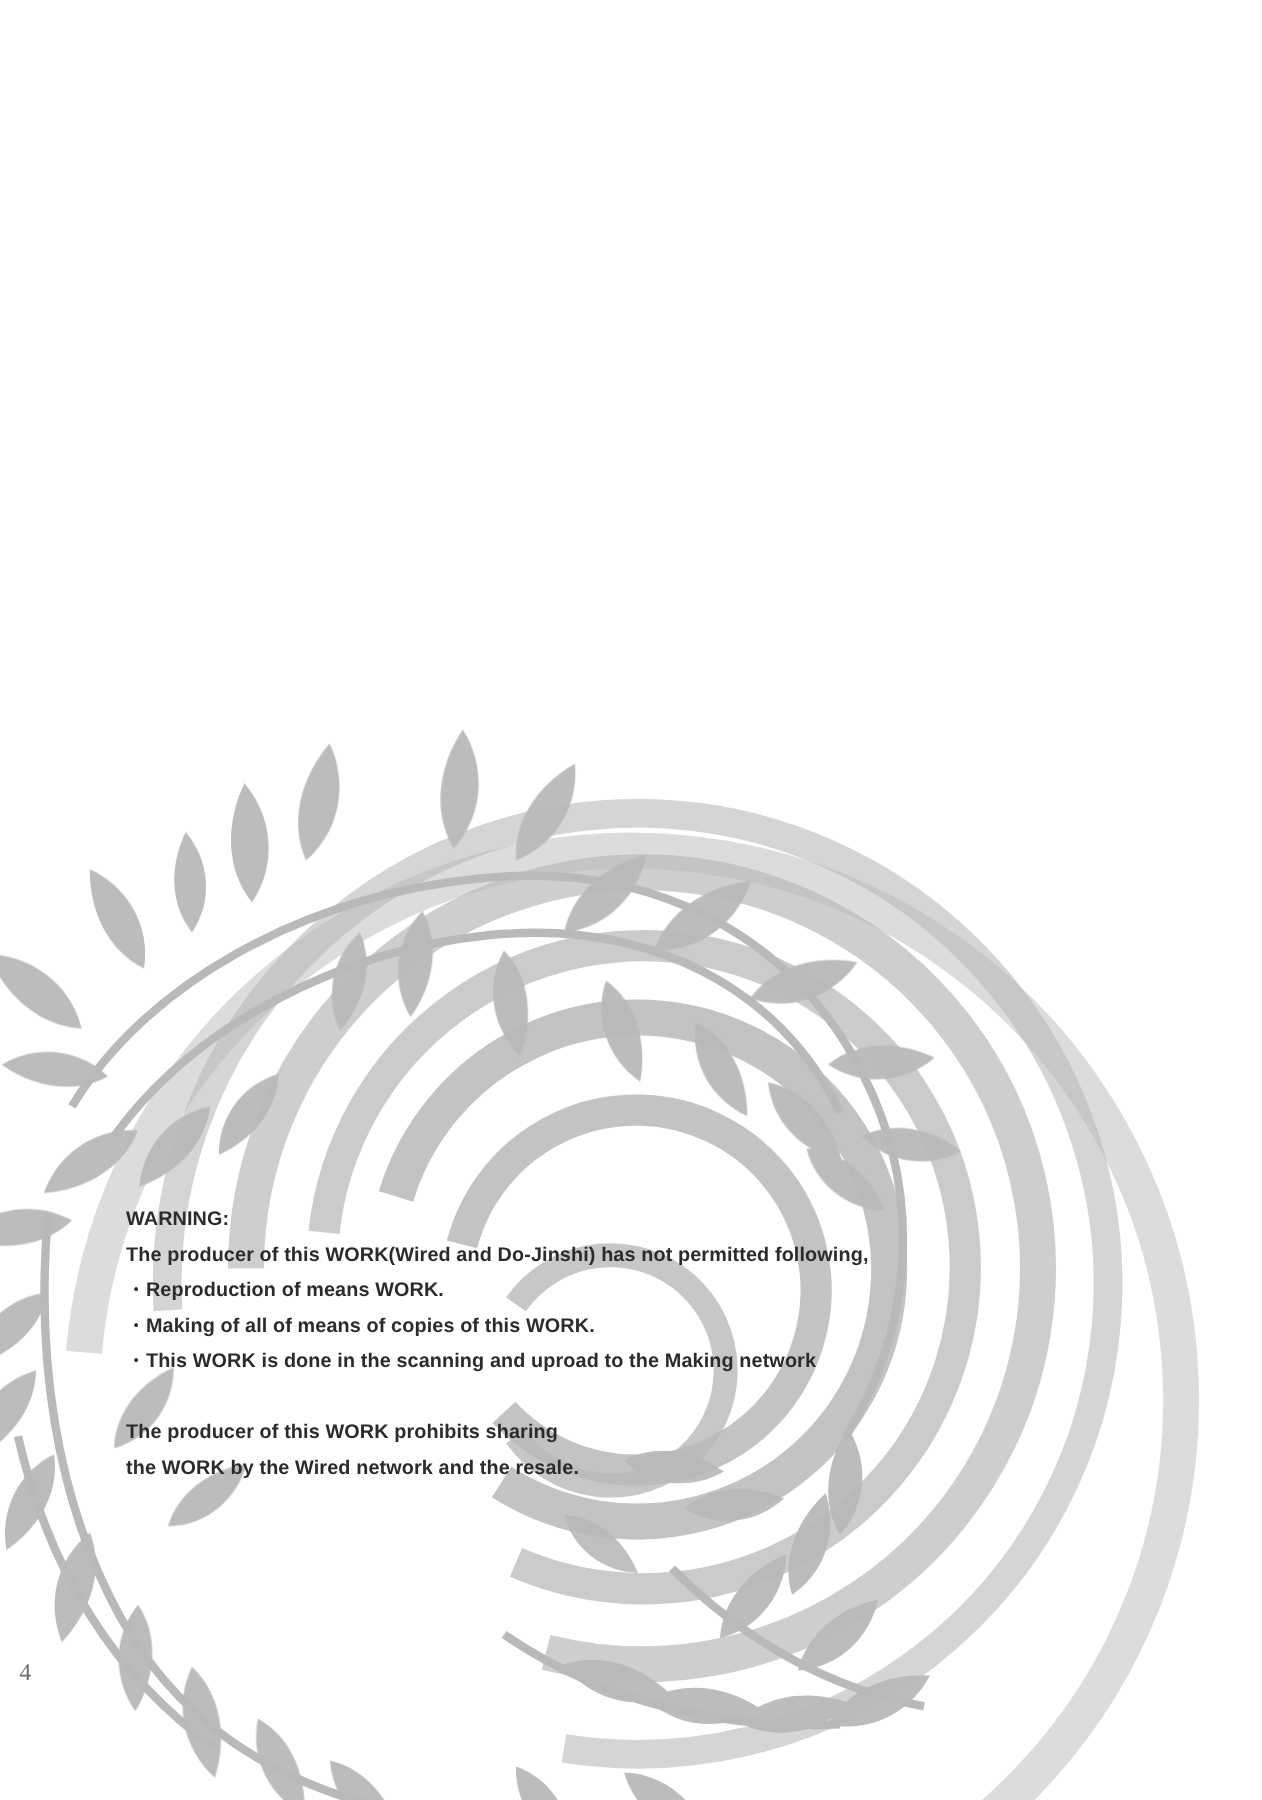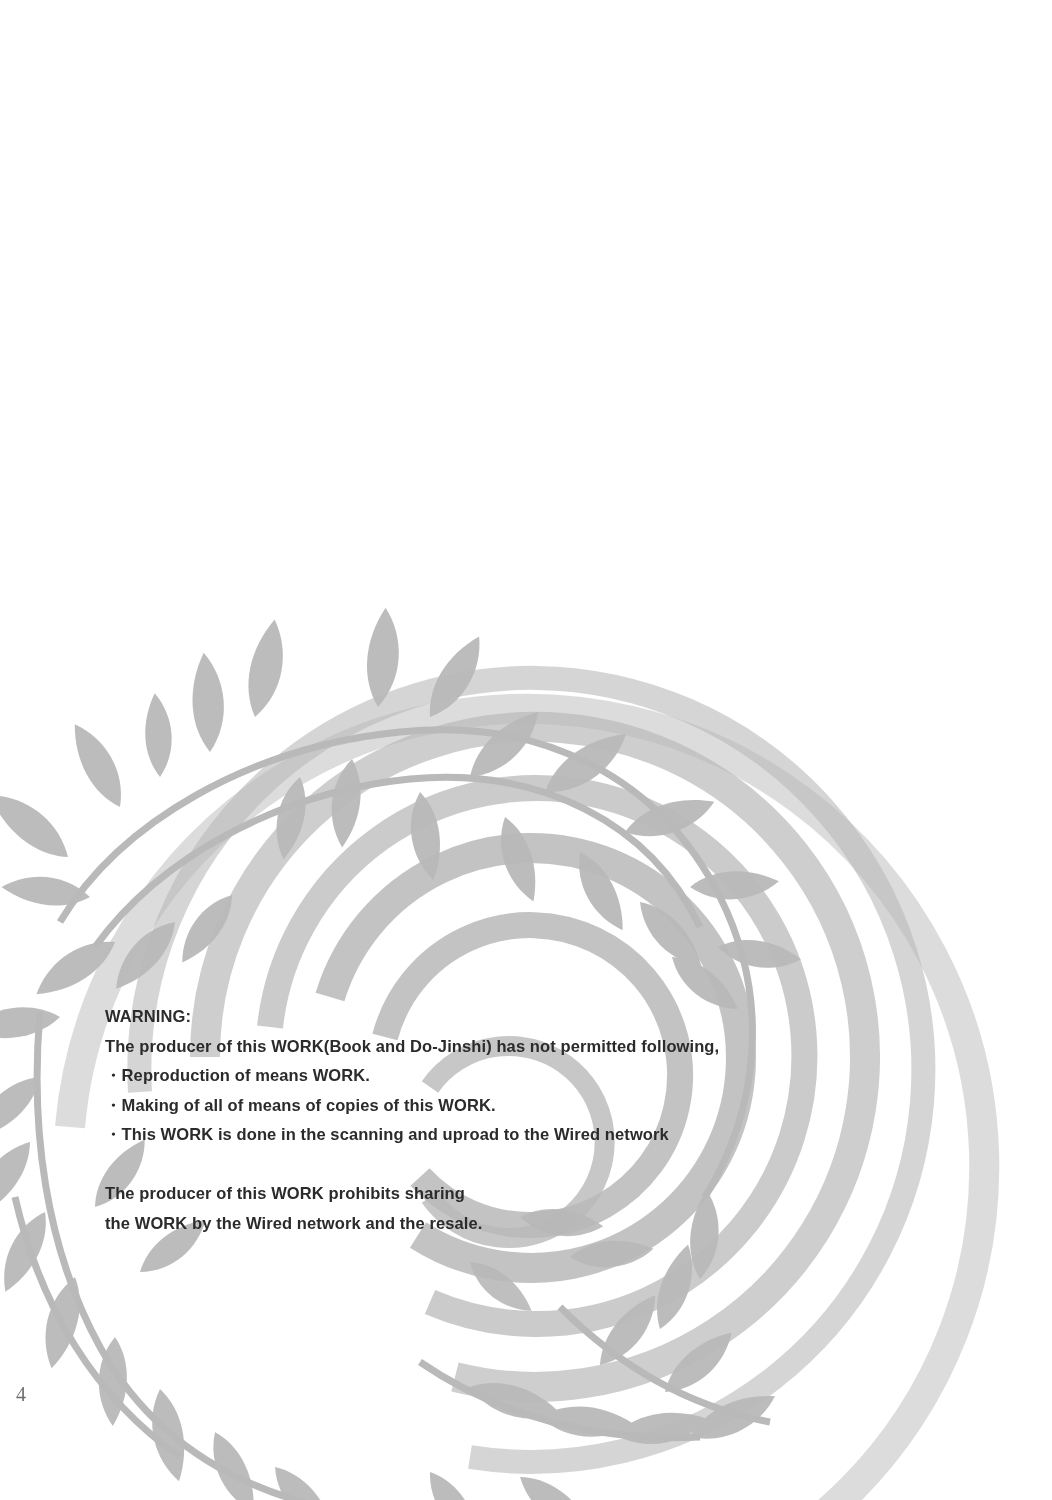--- a/index.html
+++ b/index.html
@@ -237,24 +237,24 @@
           </g>
         <g transform="translate(470,1245) rotate(62) scale(0.75)">
             <use href="#leaf-shape"></use>
           </g>
       </g>
     </g>
   </svg>
 
   <div class="warning-block">
     <div class="line">WARNING:</div>
-    <div class="line">The producer of this WORK(Book and Do-Jinshi) has not permitted following,</div>
+    <div class="line">The producer of this WORK(Wired and Do-Jinshi) has not permitted following,</div>
     <div class="line">・Reproduction of means WORK.</div>
     <div class="line">・Making of all of means of copies of this WORK.</div>
-    <div class="line">・This WORK is done in the scanning and uproad to the Wired network</div>
+    <div class="line">・This WORK is done in the scanning and uproad to the Making network</div>
     <div class="spacer"></div>
     <div class="line">The producer of this WORK prohibits sharing</div>
     <div class="line">the WORK by the Wired network and the resale.</div>
   </div>
 
   <div class="page-number">4</div>
 
 </div>
 
 </body></html>

